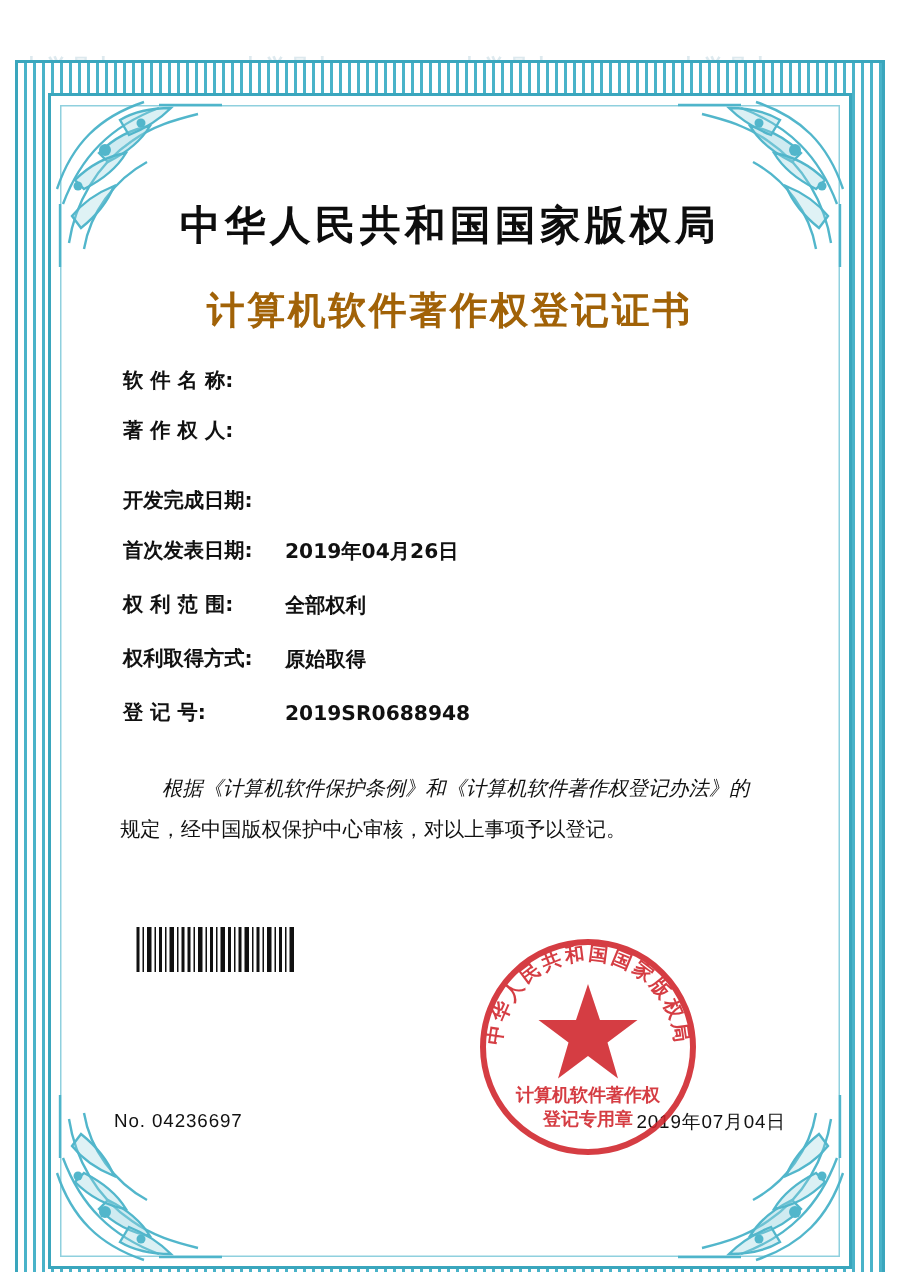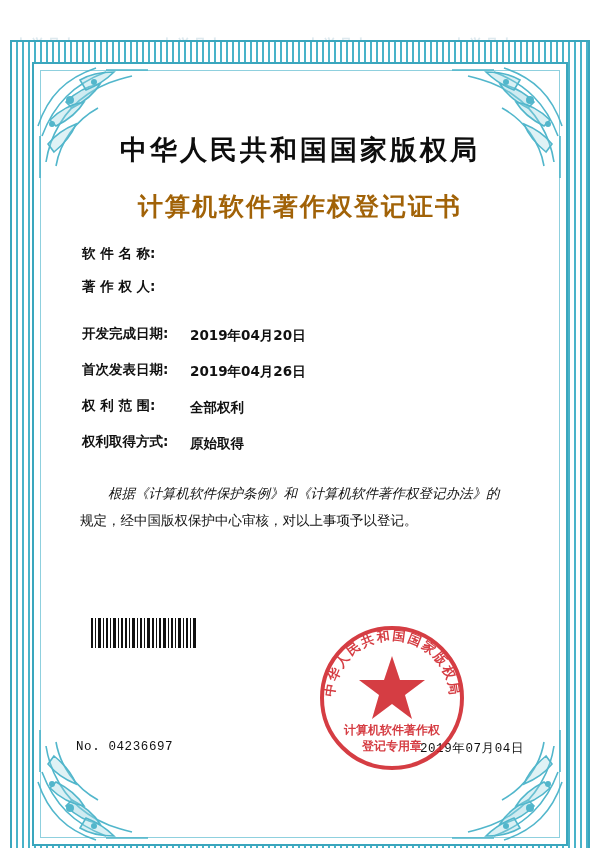--- a/index.html
+++ b/index.html
@@ -202,21 +202,21 @@
     position: absolute;
     left: 44px;
     right: 44px;
     top: 700px;
     display: flex;
     justify-content: space-between;
     font-size: 12.5px;
     color: #111;
     padding: 0 22px;
     z-index: 6;
-    font-family: Liberation Mono, monospace;
+    font-family: Liberation Sans, sans-serif;
   }
   .footer .no { letter-spacing: 0.6px; }
   .footer .date { letter-spacing: 0.6px; }
 </style>
 </head>
 <body>
 
 <div class="page">
 
   <div class="watermarks">
@@ -352,38 +352,41 @@
         </div>
 
         <div class="field-row">
           <div class="field-label">著 作 权 人:</div>
         </div>
 
         <div class="gap-big"></div>
 
         <div class="field-row">
           <div class="field-label">开发完成日期:</div>
-          <div class="field-value">2019年04月20日</div>
         </div>
 
         <div class="field-row">
           <div class="field-label">首次发表日期:</div>
           <div class="field-value">2019年04月26日</div>
         </div>
 
         <div class="field-row">
           <div class="field-label">权 利 范 围:</div>
           <div class="field-value">全部权利</div>
         </div>
 
         <div class="field-row">
           <div class="field-label">权利取得方式:</div>
           <div class="field-value">原始取得</div>
         </div>
 
+        <div class="field-row">
+          <div class="field-label">登 记 号:</div>
+          <div class="field-value">2019SR0688948</div>
+        </div>
 
       </div>
 
       <div class="paragraph">
         <span class="indent">根据《计算机软件保护条例》和《计算机软件著作权登记办法》的</span>
         <span>规定，经中国版权保护中心审核，对以上事项予以登记。</span>
       </div>
 
     </div>
 

